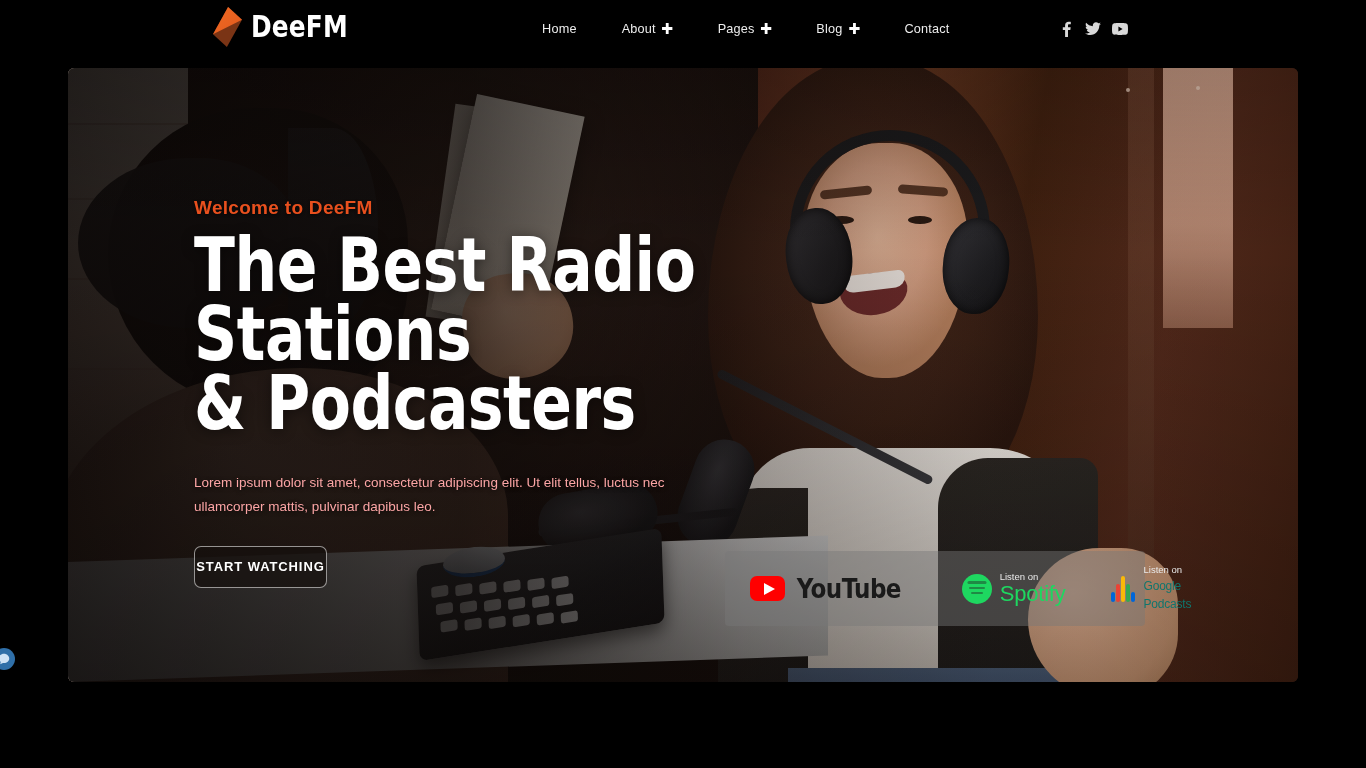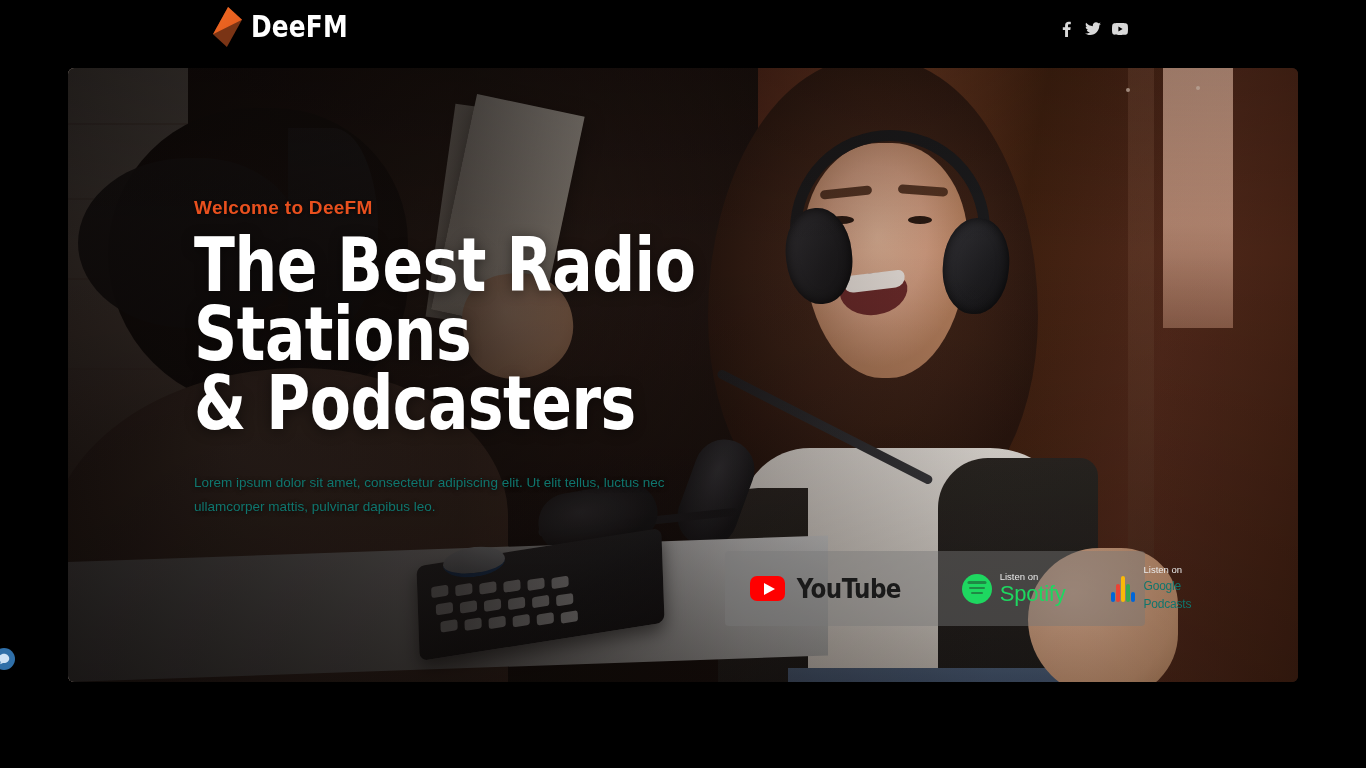--- a/index.html
+++ b/index.html
@@ -275,21 +275,21 @@
     color:#fff;
     font-family:"DejaVu Sans Condensed","Liberation Sans Narrow","Liberation Sans",sans-serif;
     font-size:74px; line-height:.93; font-weight:700;
     letter-spacing:-.5px;
     transform:scaleX(.9); transform-origin:left top;
     text-shadow:0 2px 14px rgba(0,0,0,.45);
     margin-bottom:8px;
   }
   .hero-title .l2{ display:block; }
   .hero-desc{
-    color:#0f766e; font-size:13.5px; line-height:1.72;
+    color:#fca5a5; font-size:13.5px; line-height:1.72;
     width:472px; margin-top:34px;
     text-shadow:0 1px 4px rgba(0,0,0,.7);
   }
   .btn-watch{
     display:inline-flex; align-items:center; justify-content:center;
     margin-top:28px;
     width:133px; height:42px;
     background:rgba(22,16,14,.74);
     border:1px solid rgba(255,255,255,.55);
     border-radius:7px;
@@ -375,20 +375,40 @@
 <div class="header">
 
   <a class="brand">
     <span class="logo-mark">
       <span class="dia"></span>
         <span class="dia-hi"></span>
     </span>
     <span class="brand-name">DeeFM</span>
   </a>
 
+  <nav class="nav">
+    <div class="nav-item">
+      <span class="lbl">Home</span>
+    </div>
+    <div class="nav-item">
+      <span class="lbl">About</span>
+      <span class="plus"></span>
+    </div>
+    <div class="nav-item">
+      <span class="lbl">Pages</span>
+      <span class="plus"></span>
+    </div>
+    <div class="nav-item">
+      <span class="lbl">Blog</span>
+      <span class="plus"></span>
+    </div>
+    <div class="nav-item">
+      <span class="lbl">Contact</span>
+    </div>
+  </nav>
 
   <div class="socials">
     <a class="soc">
       <svg width="9" height="16" viewBox="0 0 9 16">
           <path d="M6 16V9h2.3l.4-2.7H6V4.6c0-.8.2-1.3 1.3-1.3H8.8V.9C8.5.9 7.6.8 6.6.8 4.5.8 3.1 2.1 3.1 4.4v1.9H.8V9h2.3v7H6z"></path>
         </svg>
     </a>
     <a class="soc">
       <svg width="16" height="14" viewBox="0 0 16 14">
           <path d="M16 1.7c-.6.3-1.2.5-1.9.6.7-.4 1.2-1 1.4-1.8-.6.4-1.3.7-2.1.8A3.28 3.28 0 0 0 11 .2C9.2.2 7.8 1.7 7.8 3.5c0 .3 0 .5.1.7-2.7-.1-5.2-1.4-6.8-3.4-.3.5-.4 1-.4 1.6 0 1.1.6 2.1 1.5 2.7-.5 0-1-.2-1.5-.4 0 1.6 1.1 2.9 2.6 3.2-.3.1-.6.1-.9.1-.2 0-.4 0-.6-.1.4 1.3 1.6 2.3 3.1 2.3-1.1.9-2.5 1.4-4.1 1.4H0c1.4.9 3.2 1.5 5 1.5 6 0 9.3-5 9.3-9.3v-.4c.7-.5 1.2-1.1 1.7-1.7z"></path>
@@ -478,20 +498,21 @@
     <div class="tone2"></div>
   </div>
 
   <div class="hero-content">
     <div class="eyebrow">Welcome to DeeFM</div>
     <h1 class="hero-title">
       <span class="l1">The Best Radio Stations</span>
       <span class="l2">&amp; Podcasters</span>
     </h1>
     <p class="hero-desc">Lorem ipsum dolor sit amet, consectetur adipiscing elit. Ut elit tellus, luctus nec ullamcorper mattis, pulvinar dapibus leo.</p>
+    <button class="btn-watch">START WATCHING</button>
   </div>
 
   <div class="platforms">
 
     <a class="plat yt">
       <span class="yt-icon">
           <span class="tri"></span>
         </span>
       <span class="yt-word">YouTube</span>
     </a>

